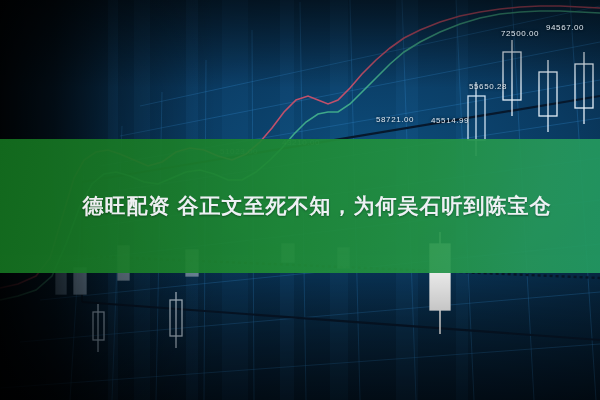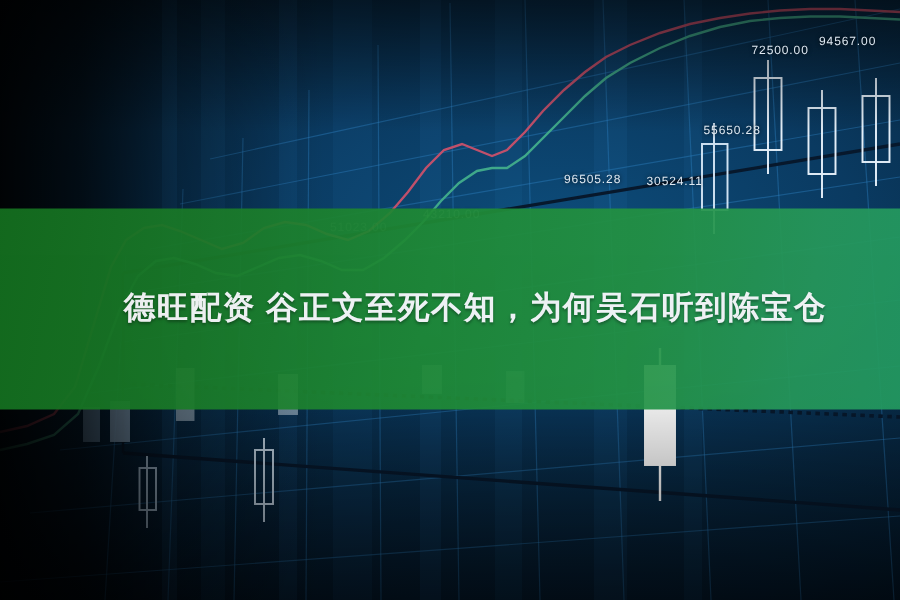--- a/index.html
+++ b/index.html
@@ -199,22 +199,22 @@
         <rect x="338" y="248" width="11" height="20" fill="#cfe4f4" stroke="#cfe4f4" opacity="0.4"></rect>
       </g>
     </g>
   </svg>
 
   <div class="layer" id="bg-vignette"></div>
 
   <div class="price-label" style="left:511px; top:23px;">94567.00</div>
   <div class="price-label" style="left:466px; top:29px;">72500.00</div>
   <div class="price-label" style="left:434px; top:82px;">55650.28</div>
-  <div class="price-label" style="left:341px; top:115px;">96505.28</div>
-  <div class="price-label" style="left:396px; top:116px;">30524.11</div>
+  <div class="price-label" style="left:341px; top:115px;">58721.00</div>
+  <div class="price-label" style="left:396px; top:116px;">45514.99</div>
   <div class="price-label" style="left:247px; top:138px; opacity:.45;">43210.00</div>
   <div class="price-label" style="left:185px; top:147px; opacity:.35;">51023.00</div>
 
   <div id="banner">
     <div class="line">德旺配资 谷正文至死不知，为何吴石听到陈宝仓</div>
   </div>
 
 </div>
 
 </body></html>

